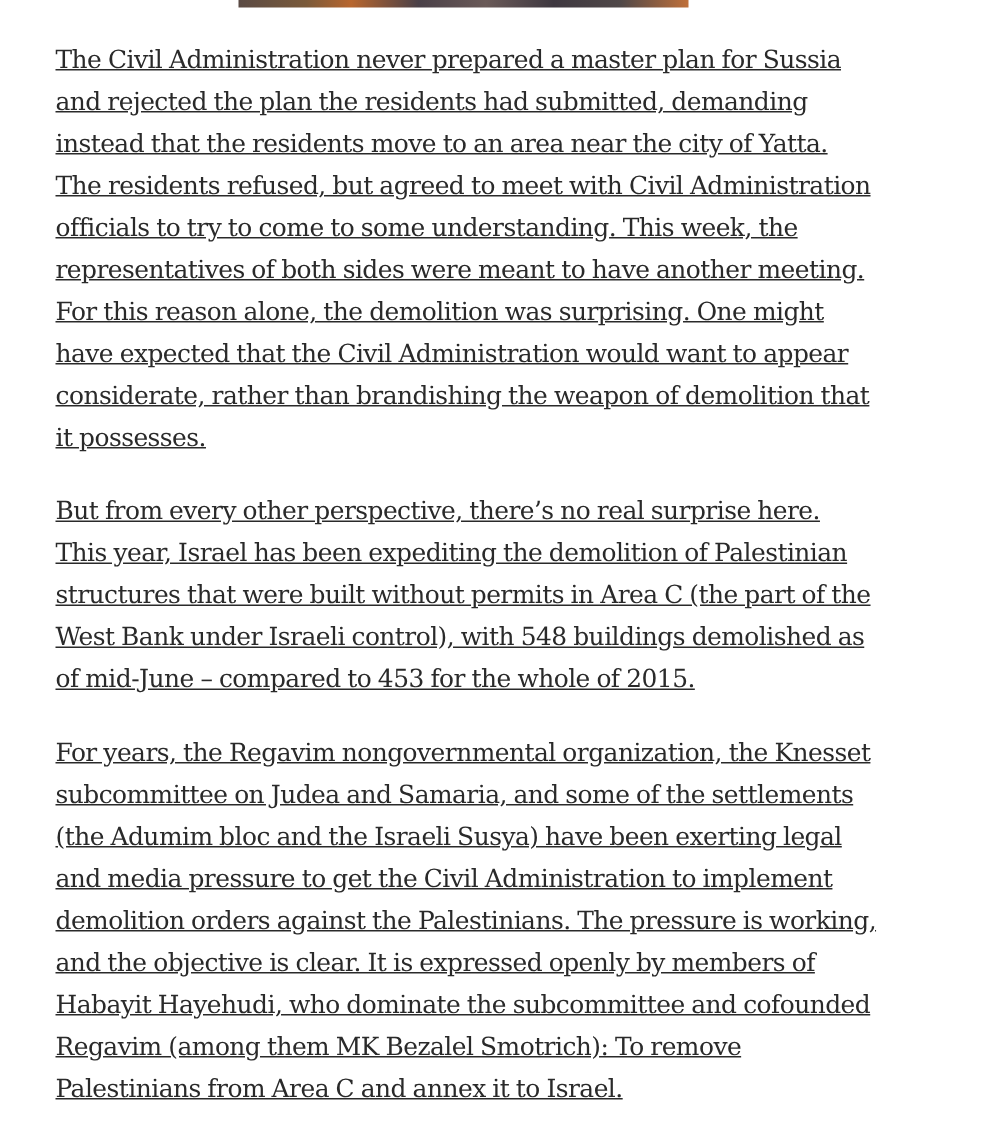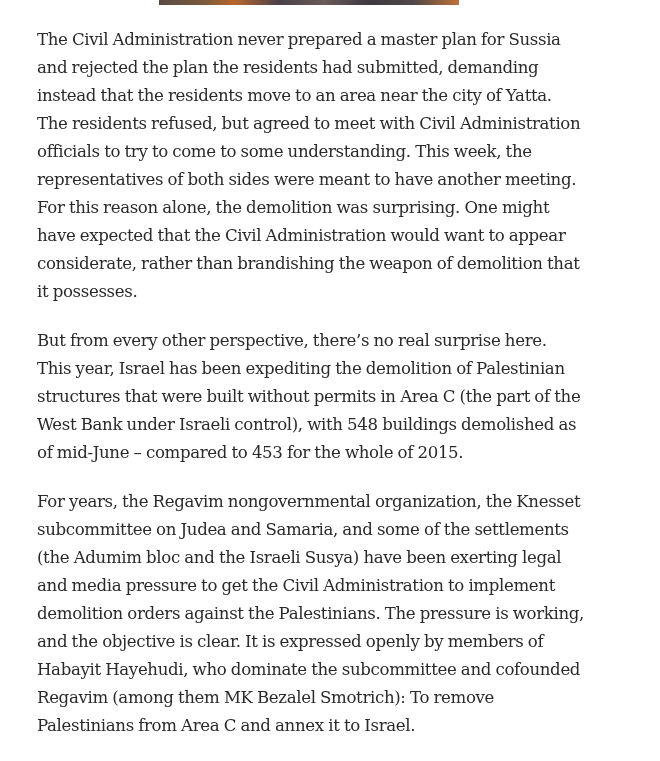--- a/index.html
+++ b/index.html
@@ -7,21 +7,21 @@
   .top-image {
     position: absolute; left: 159px; top: 0; width: 300px; height: 5px;
     background: linear-gradient(90deg, #5a4a44 0%, #7a5a3a 15%, #b8662e 25%, #4a4048 40%, #6a5a58 55%, #3e3840 70%, #504848 85%, #c0703a 100%);
   }
   .article {
     position: absolute; left: 37px; top: 26px; width: 560px;
     font-family: "DejaVu Serif", "Liberation Serif", serif;
     font-size: 16.6px; line-height: 28px; color: #2a2a2a;
     letter-spacing: -0.35px; word-spacing: -0.5px;
   }
-  .article p { margin: 0 12px 21px 0; }
+  .article p { margin: 0 12px 21px 0; text-decoration: underline; }
 </style>
 </head>
 <body>
 
 <div class="top-image"></div>
 
 <div class="article">
   <p>The Civil Administration never prepared a master plan for Sussia and rejected the plan the residents had submitted, demanding instead that the residents move to an area near the city of Yatta. The residents refused, but agreed to meet with Civil Administration officials to try to come to some understanding. This week, the representatives of both sides were meant to have another meeting. For this reason alone, the demolition was surprising. One might have expected that the Civil Administration would want to appear considerate, rather than brandishing the weapon of demolition that it possesses.</p>
   <p>But from every other perspective, there’s no real surprise here. This year, Israel has been expediting the demolition of Palestinian structures that were built without permits in Area C (the part of the West Bank under Israeli control), with 548 buildings demolished as of mid-June – compared to 453 for the whole of 2015.</p>
   <p>For years, the Regavim nongovernmental organization, the Knesset subcommittee on Judea and Samaria, and some of the settlements (the Adumim bloc and the Israeli Susya) have been exerting legal and media pressure to get the Civil Administration to implement demolition orders against the Palestinians. The pressure is working, and the objective is clear. It is expressed openly by members of Habayit Hayehudi, who dominate the subcommittee and cofounded Regavim (among them MK Bezalel Smotrich): To remove Palestinians from Area C and annex it to Israel.</p>

